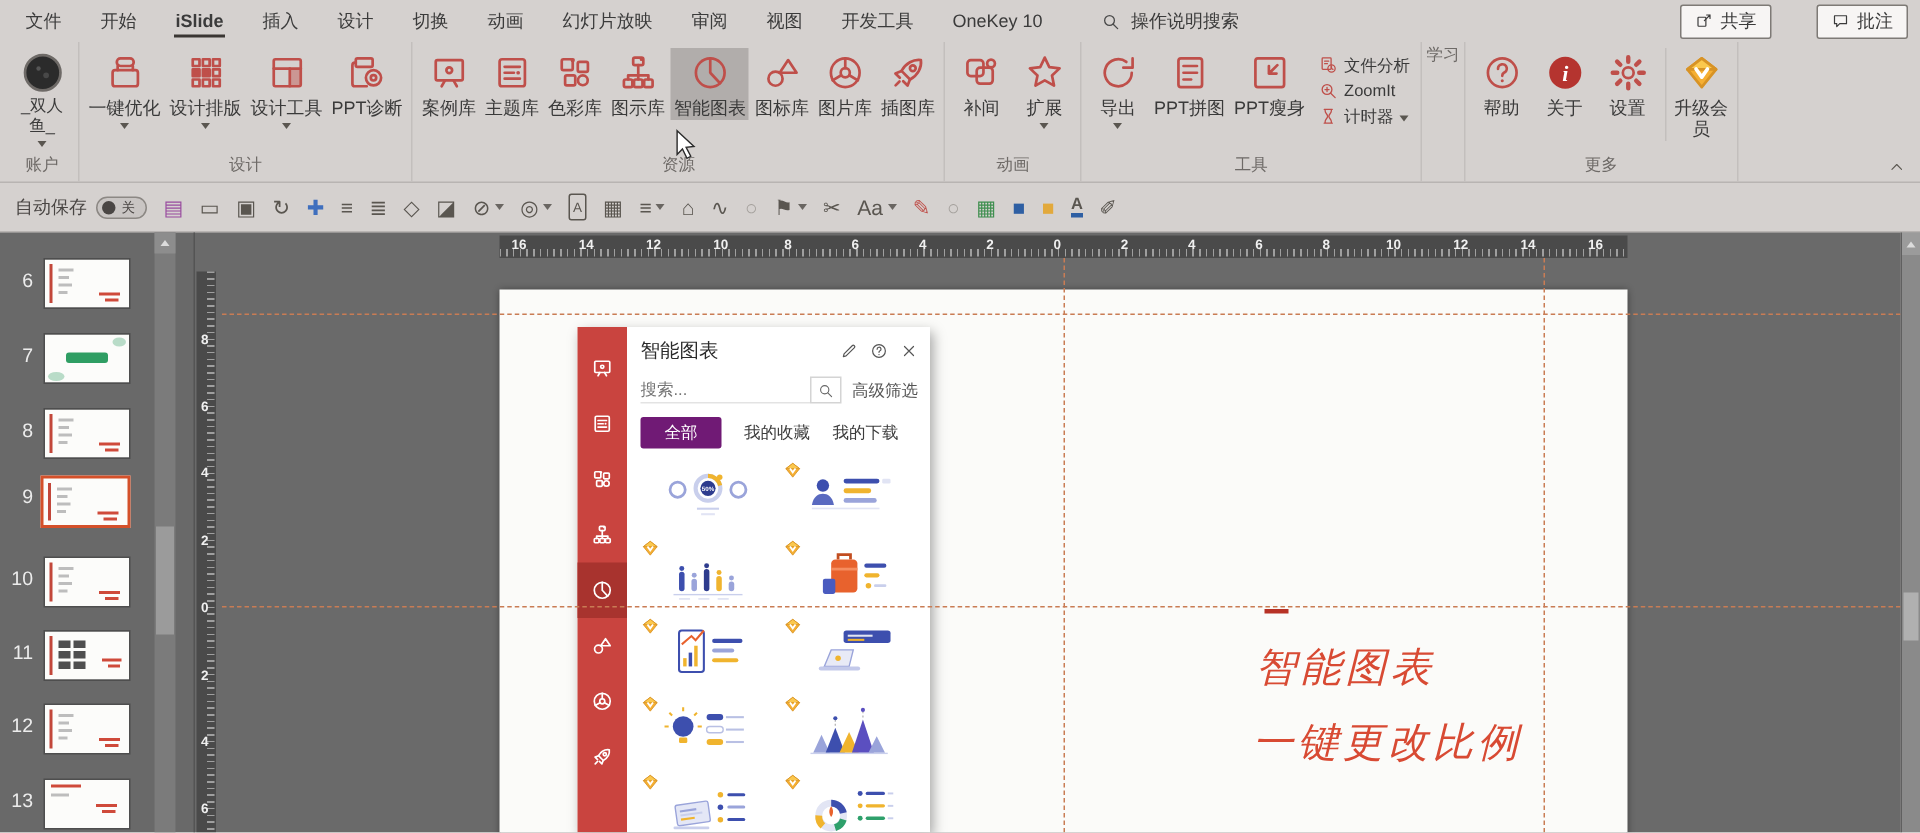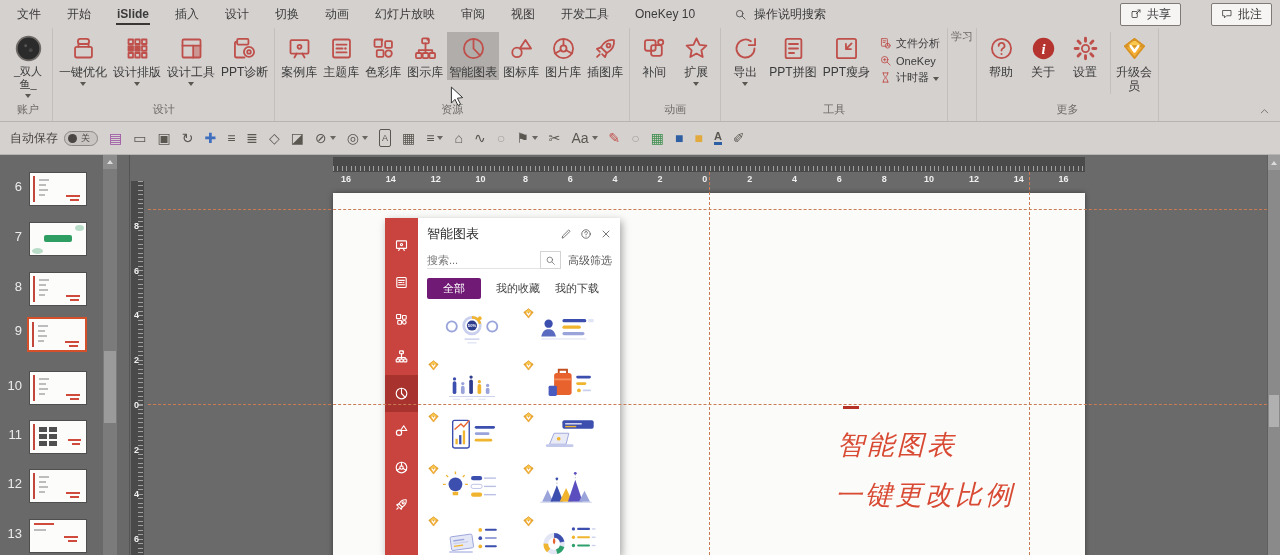--- a/index.html
+++ b/index.html
@@ -63,21 +63,21 @@
   .t-block { position:absolute; background:#4f4f4f; }
   .pscroll { position:absolute; left:103px; top:0; bottom:0; width:14px; background:#7b7b7b; }
   .ps-up { height:14px; background:#8d8d8d; display:flex; align-items:center; justify-content:center; }
   .arr-up { width:0; height:0; border-left:3.5px solid transparent; border-right:3.5px solid transparent; border-bottom:4.5px solid #dcdcdc; }
   .ps-thumb { position:absolute; left:1px; right:1px; top:196px; height:72px; background:#9b9b9b; }
 
   .canvas { flex:1; position:relative; background:#6a6a6a; overflow:hidden; }
   .h-ruler { position:absolute; left:203px; top:2px; width:752px; height:15px; background:#4a4a4a; z-index:5; }
   .h-ruler::before { content:""; position:absolute; left:0; right:0; bottom:1px; height:5px;
     background:repeating-linear-gradient(90deg,#9f9f9f 0 1px,transparent 1px 4.485px); }
-  .h-num { position:absolute; top:17px; transform:translateX(-50%); font-size:9px; font-weight:bold; color:#f0f0f0; }
+  .h-num { position:absolute; top:1px; transform:translateX(-50%); font-size:9px; font-weight:bold; color:#f0f0f0; }
   .v-ruler { position:absolute; left:1px; top:26px; bottom:0; width:13px; background:#4a4a4a; z-index:5; }
   .v-ruler::before { content:""; position:absolute; top:0; bottom:0; right:1px; width:5px;
     background:repeating-linear-gradient(180deg,#9f9f9f 0 1px,transparent 1px 4.47px); }
   .v-num { position:absolute; left:0; width:11px; text-align:center; transform:translateY(-50%); font-size:9px; font-weight:bold; color:#f0f0f0; }
 
   .slide { position:absolute; left:203px; top:38px; width:752px; height:520px; background:#fbfbf9; box-shadow:0 0 5px rgba(0,0,0,.45); z-index:1; }
   .s-dash { position:absolute; left:713px; top:251px; width:16px; height:3px; background:#b73226; z-index:2; }
   .s-line { position:absolute; font-size:27px; font-style:italic; color:#d84a33; letter-spacing:3px; z-index:2; white-space:nowrap; }
   .s-line1 { left:707px; top:272px; }
   .s-line2 { left:705px; top:322px; }
@@ -358,21 +358,21 @@
             </svg>
             <span>文件分析</span>
           </div>
           <div class="sbtn">
             <svg viewBox="0 0 24 24" class="icn" style="width: 13px; height: 13px;">
               <circle cx="10.5" cy="10.5" r="6"></circle>
               <line x1="15" y1="15" x2="20.5" y2="20.5"></line>
               <line x1="8" y1="10.5" x2="13" y2="10.5"></line>
               <line x1="10.5" y1="8" x2="10.5" y2="13"></line>
             </svg>
-            <span>OneKey</span>
+            <span>ZoomIt</span>
           </div>
           <div class="sbtn">
             <svg viewBox="0 0 24 24" class="icn" style="width: 13px; height: 13px;">
               <path d="M7 3.5h10M7 20.5h10M8.2 3.5v2c0 3 3 3.8 3 6.5s-3 3.5-3 6.5v2M15.8 3.5v2c0 3-3 3.8-3 6.5s3 3.5 3 6.5v2"></path>
             </svg>
             <span>计时器</span>
             <span class="dd"></span>
           </div>
         </div>
       </div>

